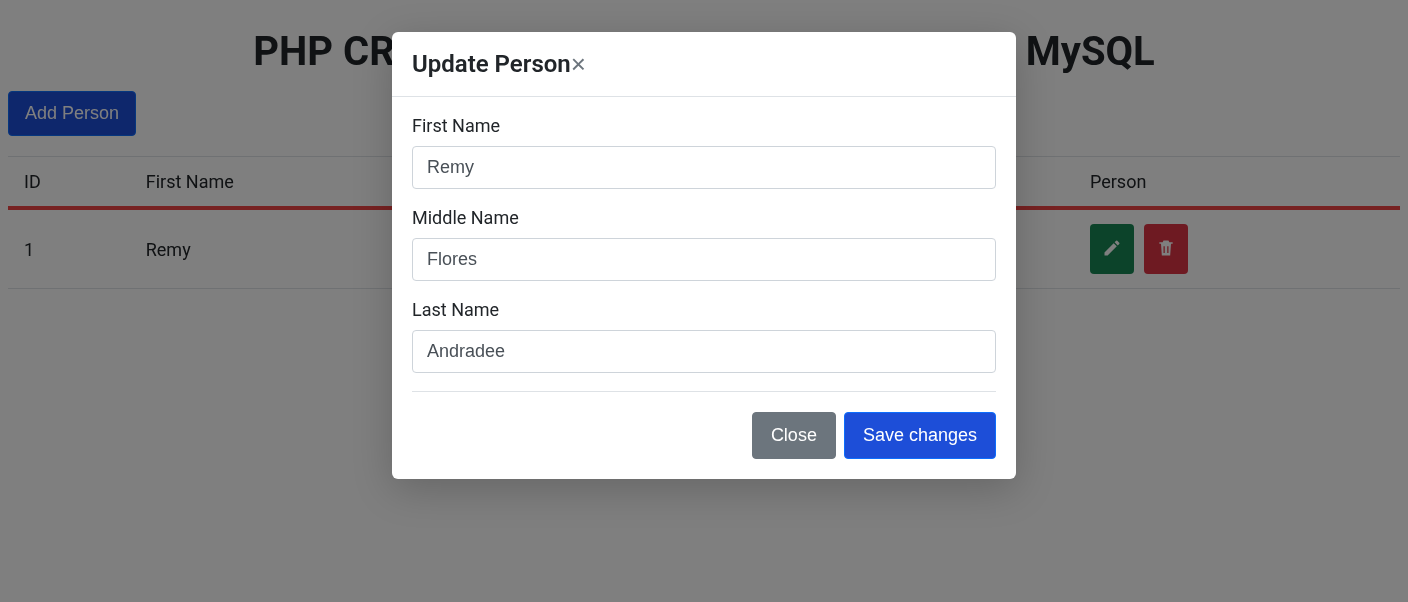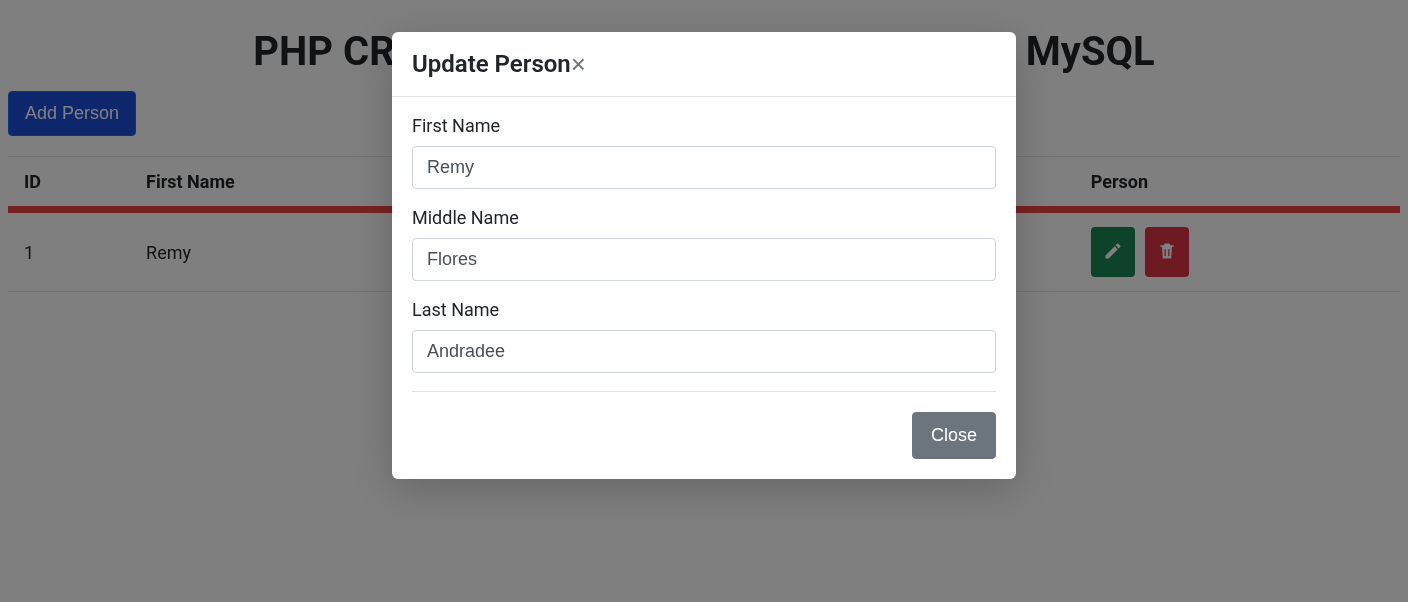--- a/index.html
+++ b/index.html
@@ -62,22 +62,22 @@
     }
     table th, table td {
       padding: 14px 16px;
       text-align: left;
       border-bottom: 1px solid #dee2e6;
       font-size: 18px;
       vertical-align: middle;
     }
     table thead th {
       border-top: 1px solid #dee2e6;
-      border-bottom: 7px solid #ef4444;
-      font-weight: 700;
+      border-bottom: 4px solid #ef4444;
+      font-weight: 400;
     }
     .action-cell .icon-btn {
       width: 44px;
       height: 50px;
       border-radius: 4px;
       display: inline-flex;
       align-items: center;
       justify-content: center;
       cursor: pointer;
       border: none;
@@ -220,15 +220,16 @@
         <input type="text" class="form-control" value="Flores" style="">
       </div>
       <div class="form-group">
         <label>Last Name</label>
         <input type="text" class="form-control" value="Andradee" style="">
       </div>
       <hr>
     </div>
     <div class="modal-footer">
       <button class="btn btn-secondary">Close</button>
+      <button class="btn btn-primary">Save changes</button>
     </div>
   </div>
 </div>
 
 </body></html>

